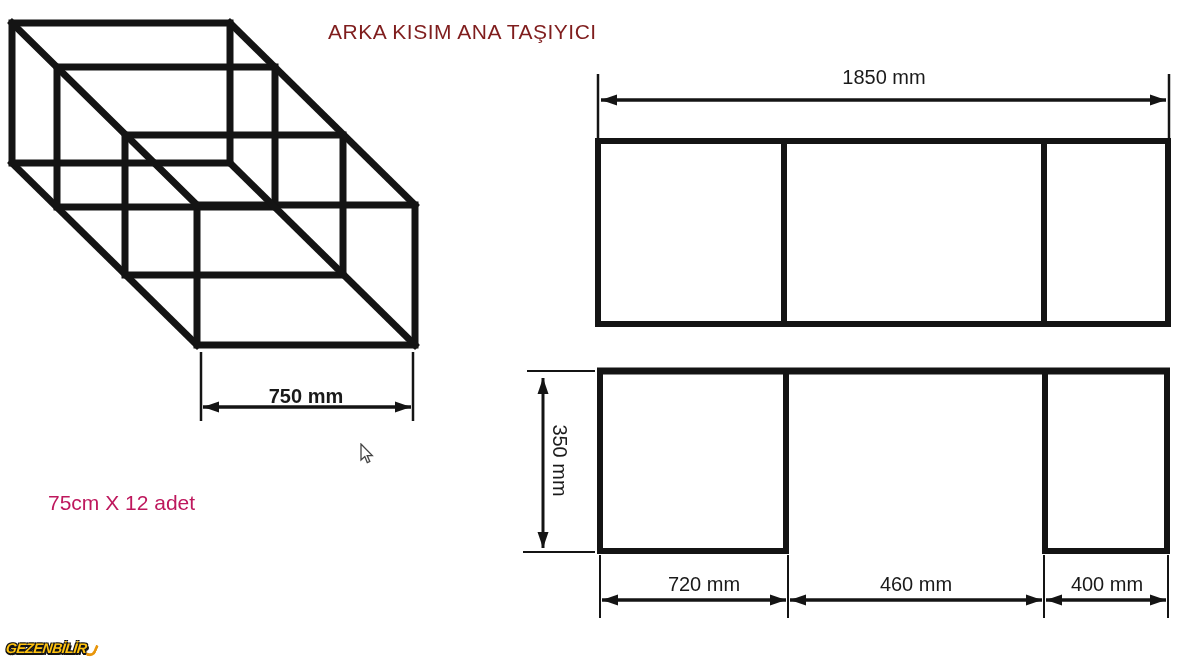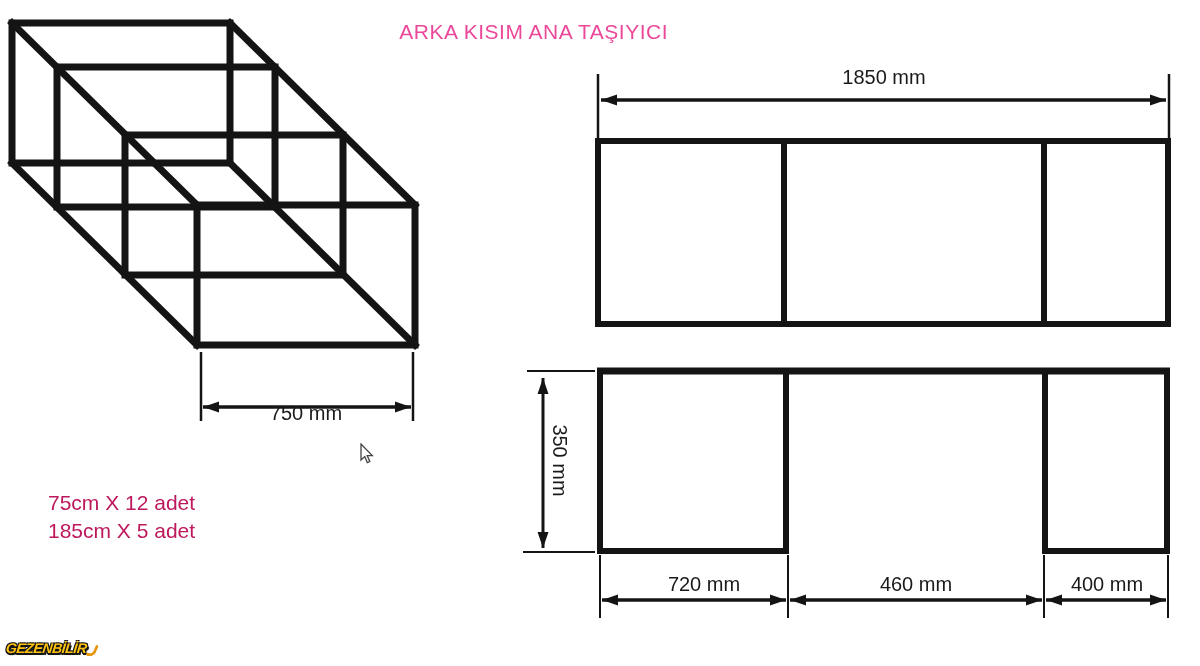--- a/index.html
+++ b/index.html
@@ -4,27 +4,27 @@
 <style>
   html,body{margin:0;padding:0;background:#fff;}
   .canvas{
     position:relative;width:1200px;height:666px;background:#ffffff;
     font-family:"Liberation Sans",sans-serif;color:#1a1a1a;overflow:hidden;
   }
   svg{display:block;}
   .linework{position:absolute;left:0;top:0;}
   .label{position:absolute;font-size:20px;color:#1a1a1a;white-space:nowrap;text-align:center;}
   .title{
-    position:absolute;left:348px;top:20px;width:320px;text-align:right;
-    font-size:21px;letter-spacing:0.5px;color:#ec4899;
+    position:absolute;left:328px;top:20px;width:320px;text-align:left;
+    font-size:21px;letter-spacing:0.5px;color:#7f1d1d;
   }
   .materials{
     position:absolute;left:48px;top:489px;font-size:21px;line-height:28px;color:#be185d;
   }
-  .dim-750 {left:246px;top:402px;width:120px;}
+  .dim-750 {left:246px;top:385px;width:120px;font-weight:bold;}
   .dim-1850{left:824px;top:66px;width:120px;}
   .dim-720 {left:644px;top:573px;width:120px;text-align:center;}
   .dim-830 {left:856px;top:573px;width:120px;}
   .dim-300 {left:1047px;top:573px;width:120px;}
   .dim-350 {
     left:499px;top:449px;width:120px;
     transform:rotate(90deg);
   }
   .cursor{position:absolute;left:360px;top:443px;}
   .logo{
@@ -106,21 +106,20 @@
 
   <div class="label dim-750">750 mm</div>
   <div class="label dim-1850">1850 mm</div>
   <div class="label dim-350">350 mm</div>
   <div class="label dim-720">720 mm</div>
   <div class="label dim-830">460 mm</div>
   <div class="label dim-300">400 mm</div>
 
   <div class="materials">
     <div>75cm X 12 adet</div>
-    <div>185cm X 5 adet</div>
   </div>
 
   <svg class="cursor" width="16" height="22" viewBox="0 0 16 22">
     <path d="M1,1 L1,17 L4.8,13.6 L7.3,19.6 L9.8,18.5 L7.2,12.6 L12.3,12.6 Z" fill="#ffffff" stroke="#444444" stroke-width="1.3"></path>
   </svg>
 
   <div class="logo">
     <span>GEZENBİLİR</span>
     <span class="logo-hook"></span>
   </div>

